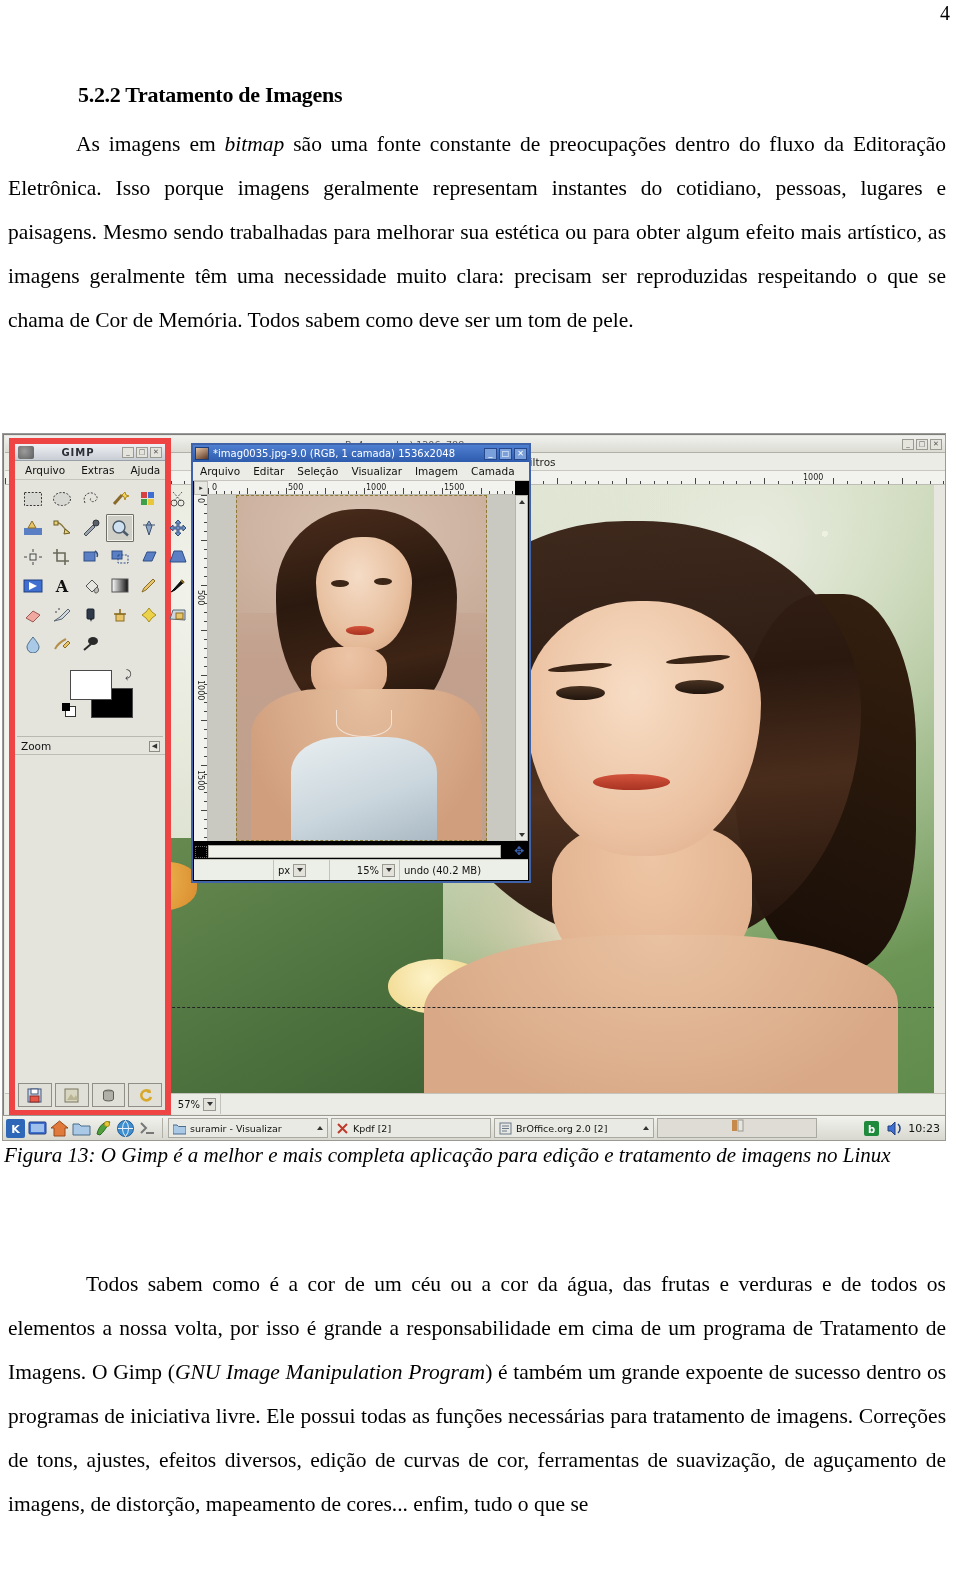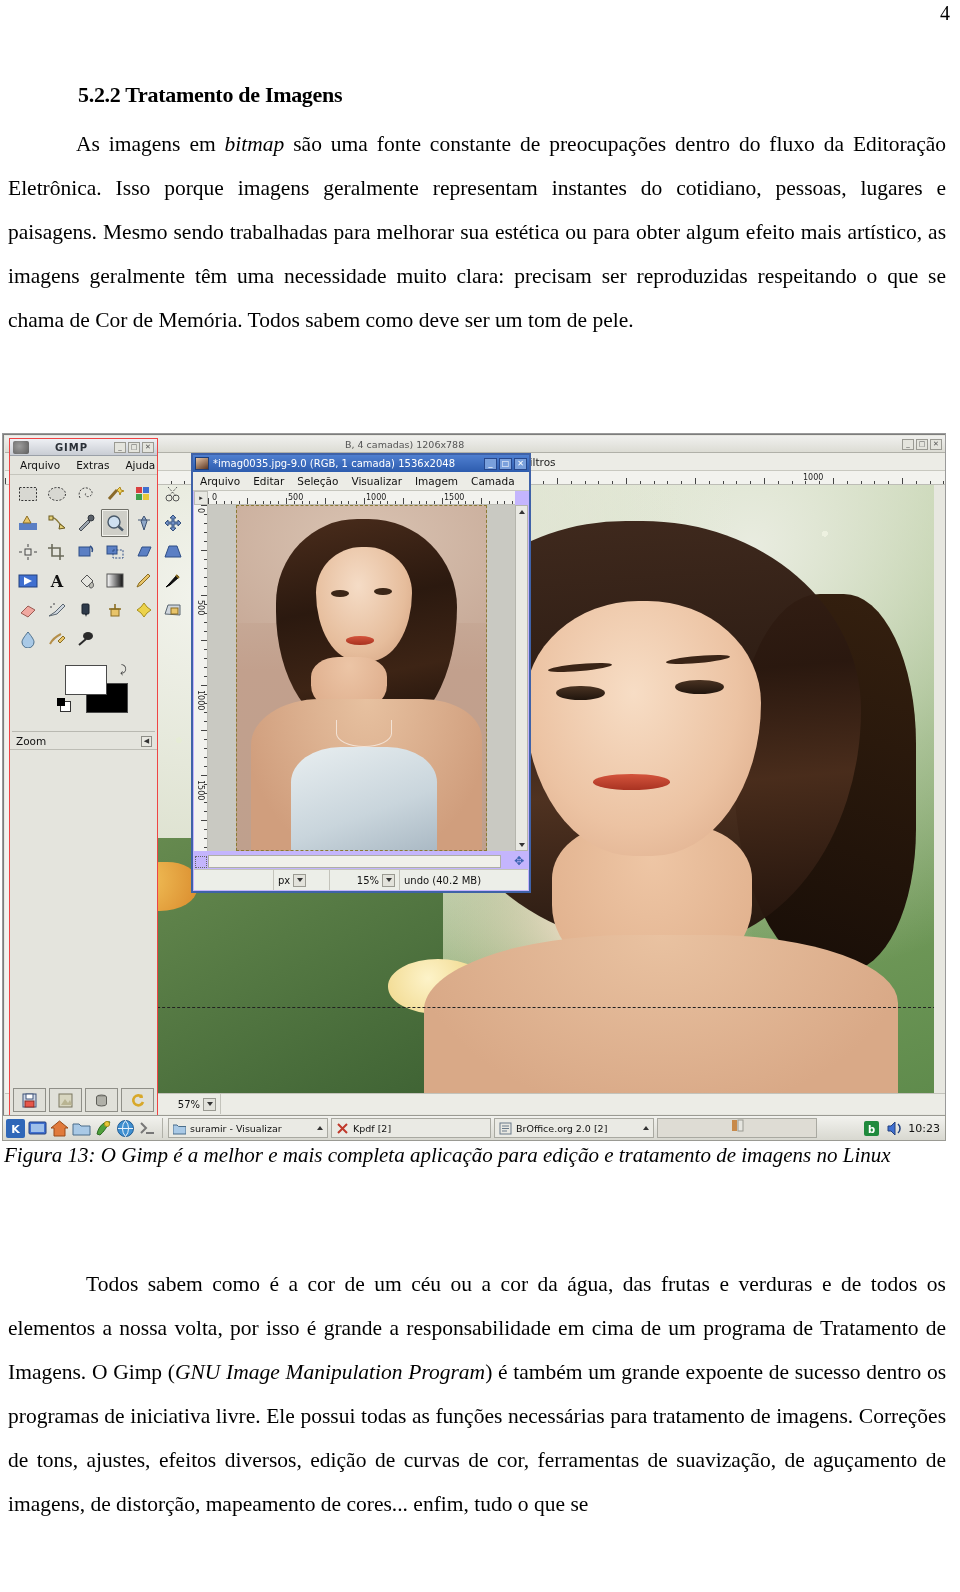--- a/index.html
+++ b/index.html
@@ -177,22 +177,22 @@
     background:radial-gradient(circle at 40% 35%, #fdf3c9, #f1d98e 70%, rgba(241,217,142,0));
   }
 
   
   .marquee {
     position:absolute; border:1px dashed #222; pointer-events:none;
   }
 
   
   .toolbox {
-    position:absolute; left:6px; top:4px; width:149px; height:678px;
-    background:#e4e4dd; border:1px solid #ef4444;
+    position:absolute; left:6px; top:4px; width:162px; height:678px;
+    background:#e4e4dd; border:6px solid #ef4444;
   }
   .tb-title {
     height:17px; background:linear-gradient(#eef0f4,#c9cdd4);
     border-bottom:1px solid #9aa0a8;
     display:flex; align-items:center; position:relative;
   }
   .tb-title .t {
     flex:1; text-align:center; font-size:10px; color:#2a2f36; font-weight:bold;
     letter-spacing:1px;
   }
@@ -256,22 +256,22 @@
            width:5px; height:5px; border-radius:50%; background:#111; }
   .tb-bottom {
     position:absolute; left:3px; right:3px; bottom:3px; height:24px;
     display:flex; gap:3px;
   }
   .tb-bbtn { flex:1; background:#e0e0d9; border:1px solid #8f8f88;
              display:flex; align-items:center; justify-content:center; }
 
   
   .imgwin {
-    position:absolute; left:188px; top:19px; width:340px; height:440px;
-    background:#c4b5fd; border:2px solid #3f62a8;
+    position:absolute; left:188px; top:9px; width:340px; height:440px;
+    background:#000000; border:2px solid #3f62a8;
   }
   .iw-title {
     height:17px; background:linear-gradient(#4f7fd0,#2d5cae);
     display:flex; align-items:center; color:#fff; font-size:10px;
     padding-left:2px; white-space:nowrap; overflow:hidden;
   }
   .iw-thumb { width:14px; height:13px; margin-right:4px; border:1px solid #1b3d7a;
     background:linear-gradient(150deg,#e5c4a6,#5c3722); }
   .iw-title .tt { flex:1; overflow:hidden; text-overflow:clip; }
   .iw-wbtns { display:flex; gap:2px; margin-right:2px; }

